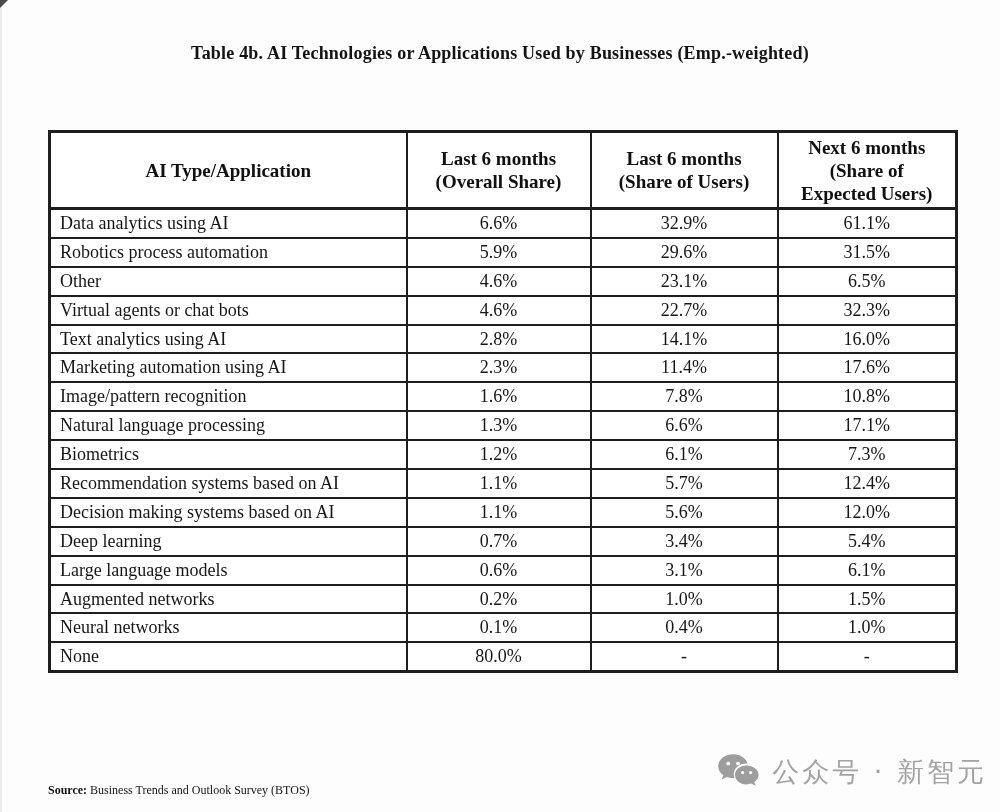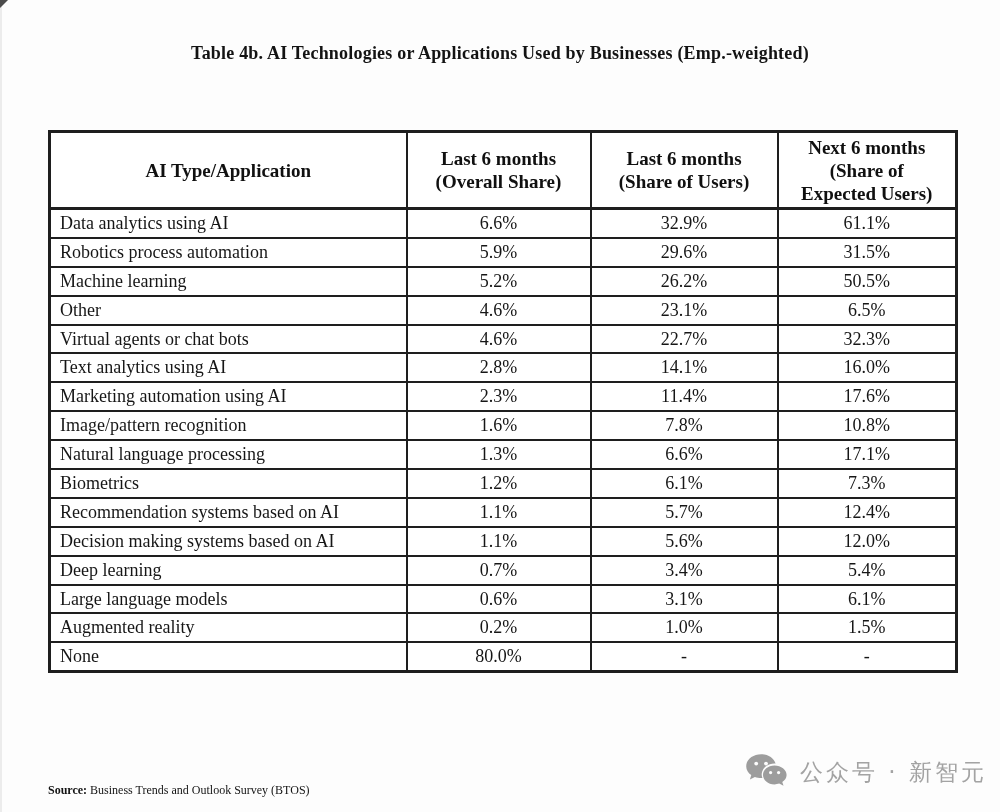--- a/index.html
+++ b/index.html
@@ -83,21 +83,21 @@
     position: absolute;
     top: 752px; right: 13px;
     display: flex;
     align-items: center;
     gap: 9px;
     pointer-events: none;
   }
   .watermark-icon { display: block; }
   .watermark-text {
     font-family: "DejaVu Sans", "Liberation Sans", sans-serif;
-    font-size: 23px;
+    font-size: 27px;
     color: #a3a3a3;
     letter-spacing: 3px;
     line-height: 40px;
     white-space: nowrap;
   }
 </style>
 </head>
 <body>
 
 <div class="edge-shade"></div>
@@ -131,26 +131,20 @@
         <td class="cell-value">32.9%</td>
         <td class="cell-value">61.1%</td>
       </tr>
       <tr>
         <td class="cell-label">Robotics process automation</td>
         <td class="cell-value">5.9%</td>
         <td class="cell-value">29.6%</td>
         <td class="cell-value">31.5%</td>
       </tr>
       <tr>
-        <td class="cell-label">Machine learning</td>
-        <td class="cell-value">5.2%</td>
-        <td class="cell-value">26.2%</td>
-        <td class="cell-value">50.5%</td>
-      </tr>
-      <tr>
         <td class="cell-label">Other</td>
         <td class="cell-value">4.6%</td>
         <td class="cell-value">23.1%</td>
         <td class="cell-value">6.5%</td>
       </tr>
       <tr>
         <td class="cell-label">Virtual agents or chat bots</td>
         <td class="cell-value">4.6%</td>
         <td class="cell-value">22.7%</td>
         <td class="cell-value">32.3%</td>
@@ -203,24 +197,30 @@
         <td class="cell-value">3.4%</td>
         <td class="cell-value">5.4%</td>
       </tr>
       <tr>
         <td class="cell-label">Large language models</td>
         <td class="cell-value">0.6%</td>
         <td class="cell-value">3.1%</td>
         <td class="cell-value">6.1%</td>
       </tr>
       <tr>
-        <td class="cell-label">Augmented reality</td>
+        <td class="cell-label">Augmented networks</td>
         <td class="cell-value">0.2%</td>
         <td class="cell-value">1.0%</td>
         <td class="cell-value">1.5%</td>
+      </tr>
+      <tr>
+        <td class="cell-label">Neural networks</td>
+        <td class="cell-value">0.1%</td>
+        <td class="cell-value">0.4%</td>
+        <td class="cell-value">1.0%</td>
       </tr>
       <tr>
         <td class="cell-label">None</td>
         <td class="cell-value">80.0%</td>
         <td class="cell-value">-</td>
         <td class="cell-value">-</td>
       </tr>
     </tbody>
 </table>
 

